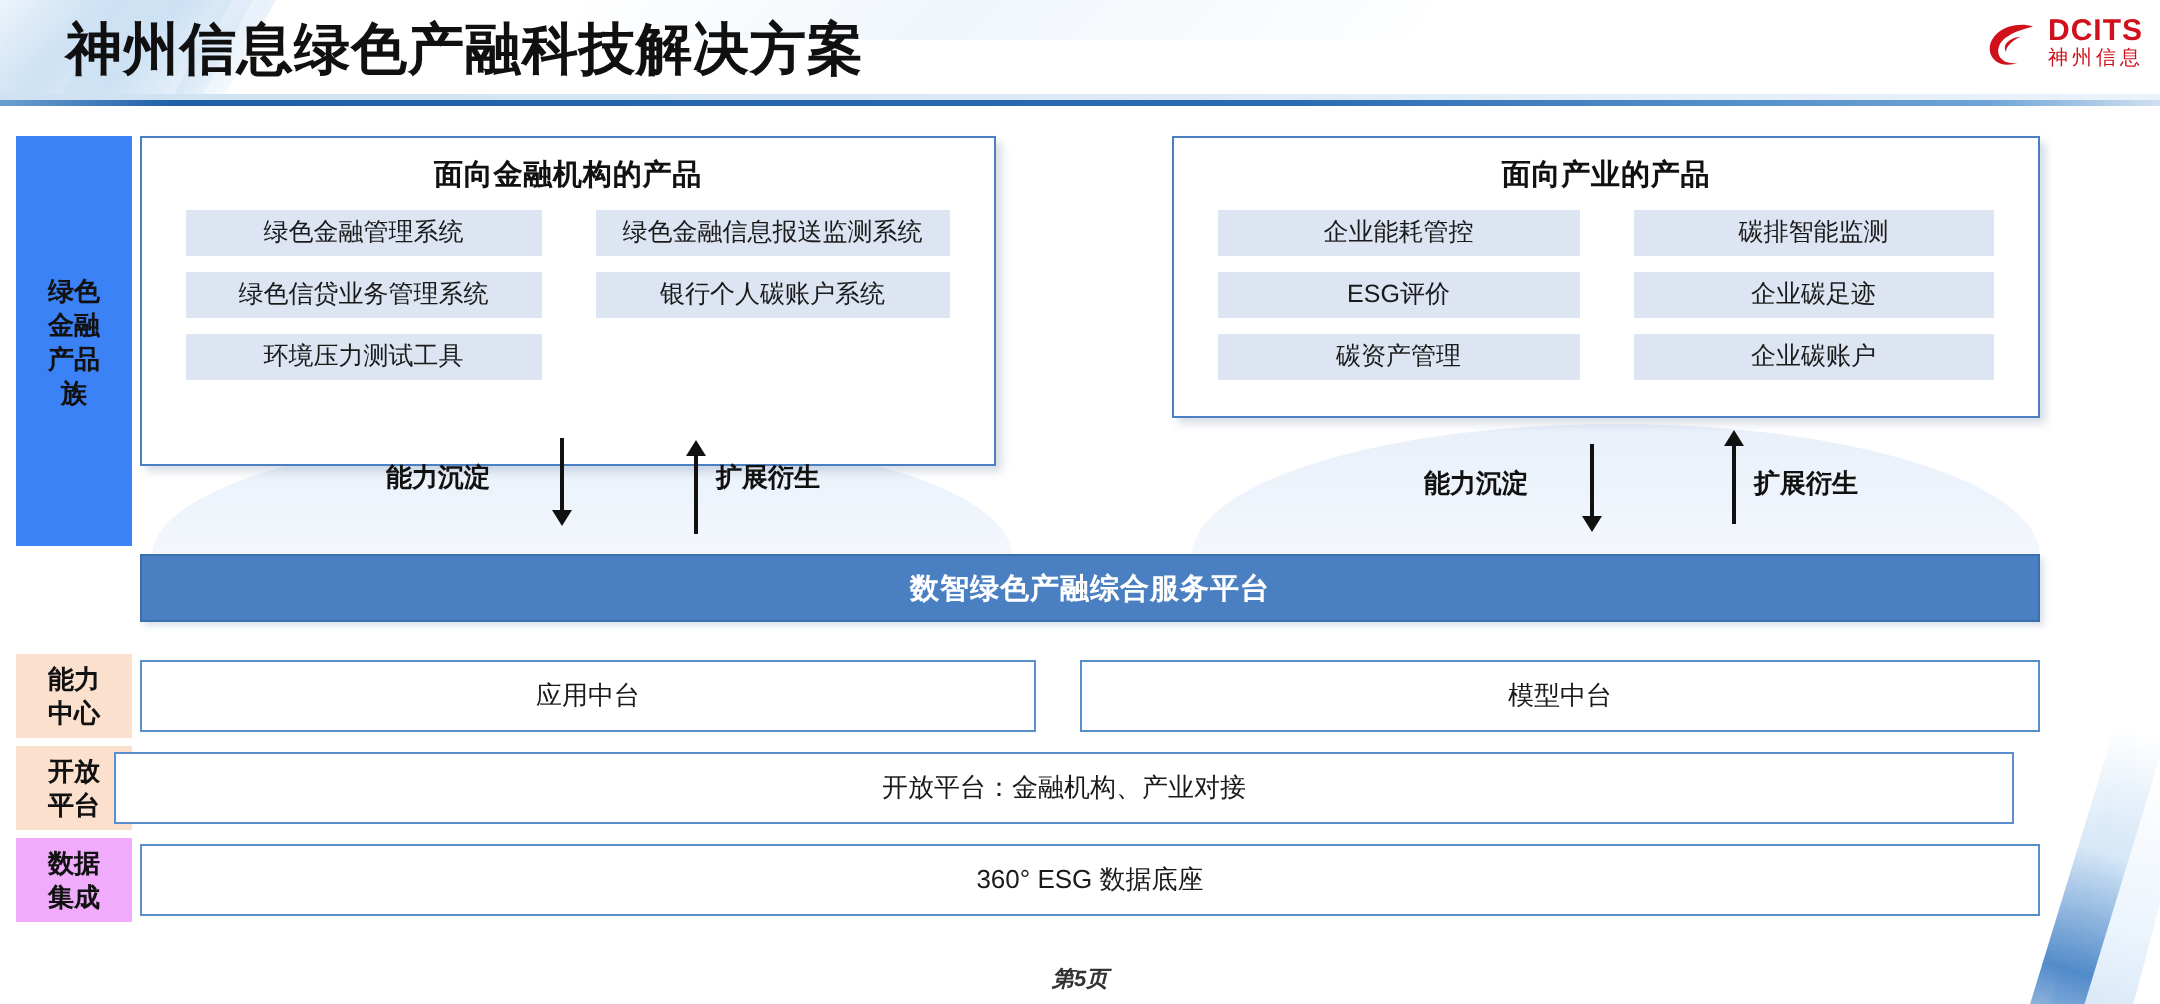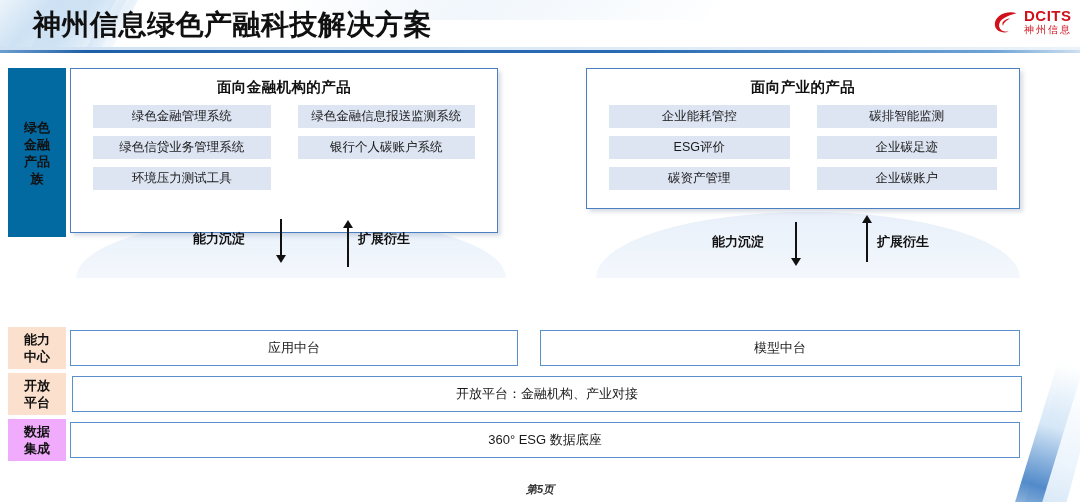--- a/index.html
+++ b/index.html
@@ -107,22 +107,22 @@
     display: flex;
     align-items: center;
     justify-content: center;
     text-align: center;
     font-weight: bold;
     font-size: 13px;
     line-height: 17px;
     color: #111111;
   }
   #side-product-family {
-    top: 68px; height: 169px;
-    background: #0369a1;
+    top: 68px; height: 205px;
+    background: #3b82f6;
   }
   #side-capability { top: 327px; height: 42px; background: #fbe0cd; }
   #side-open       { top: 373px; height: 42px; background: #fbe0cd; }
   #side-data       { top: 419px; height: 42px; background: #f0abfc; }
 
   
   .dome {
     position: absolute;
     background: linear-gradient(180deg, #e9f0fa 0%, #eef4fb 55%, #f4f8fd 100%);
     border-radius: 50% 50% 0 0 / 100% 100% 0 0;
@@ -218,21 +218,21 @@
     border: 1.5px solid #5b8fcc;
     box-sizing: border-box;
     display: flex;
     align-items: center;
     justify-content: center;
     font-size: 13px;
     color: #1a1a1a;
   }
   #box-app   { left: 70px;  top: 330px; width: 448px; height: 36px; }
   #box-model { left: 540px; top: 330px; width: 480px; height: 36px; }
-  #box-open  { left: 72px;  top: 376px; width: 950px; height: 36px; }
+  #box-open  { left: 57px;  top: 376px; width: 950px; height: 36px; }
   #box-data  { left: 70px;  top: 422px; width: 950px; height: 36px; text-align: center; }
 
   
   #footer {
     position: absolute;
     left: 0; top: 482px;
     width: 1080px;
     text-align: center;
     font-size: 11px;
     font-weight: bold;
@@ -329,20 +329,23 @@
   <div class="flow-group" style="left:0; top:0; width:1040px; height:280px;">
     <div class="flow-label" style="left:712px; top:233px;">能力沉淀</div>
     <div class="arrow-line" style="left:795px; top:222px; height:40px;"></div>
     <div class="arrow-head down" style="left:791px; top:258px;"></div>
 
     <div class="arrow-line" style="left:866px; top:222px; height:40px;"></div>
     <div class="arrow-head up" style="left:862px; top:215px;"></div>
     <div class="flow-label" style="left:877px; top:233px;">扩展衍生</div>
   </div>
 
+  <div id="platform-bar">
+    <span class="txt">数智绿色产融综合服务平台</span>
+  </div>
 
   <div class="row-box" id="box-app">
     <span>应用中台</span>
   </div>
   <div class="row-box" id="box-model">
     <span>模型中台</span>
   </div>
   <div class="row-box" id="box-open">
     <span>开放平台：金融机构、产业对接</span>
   </div>

